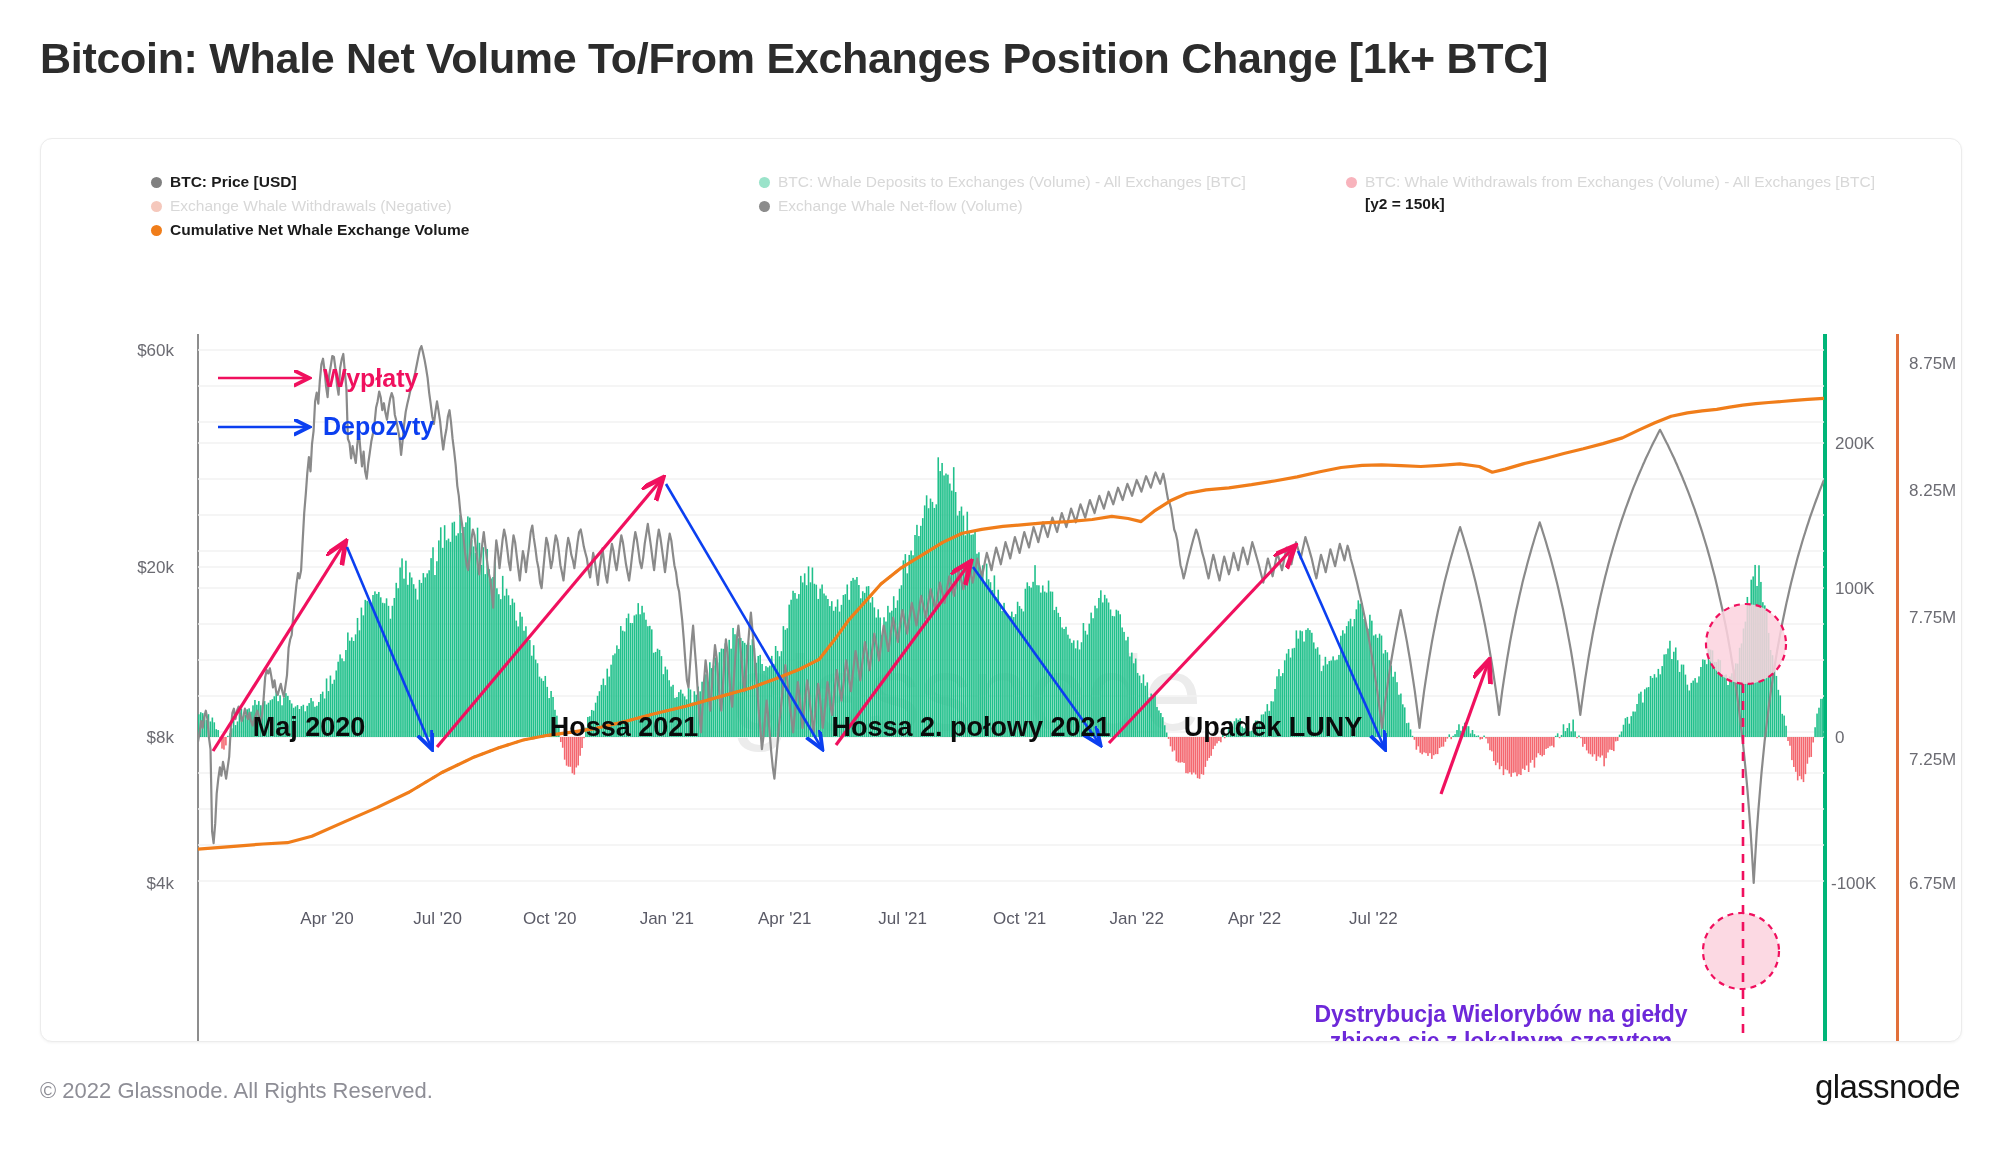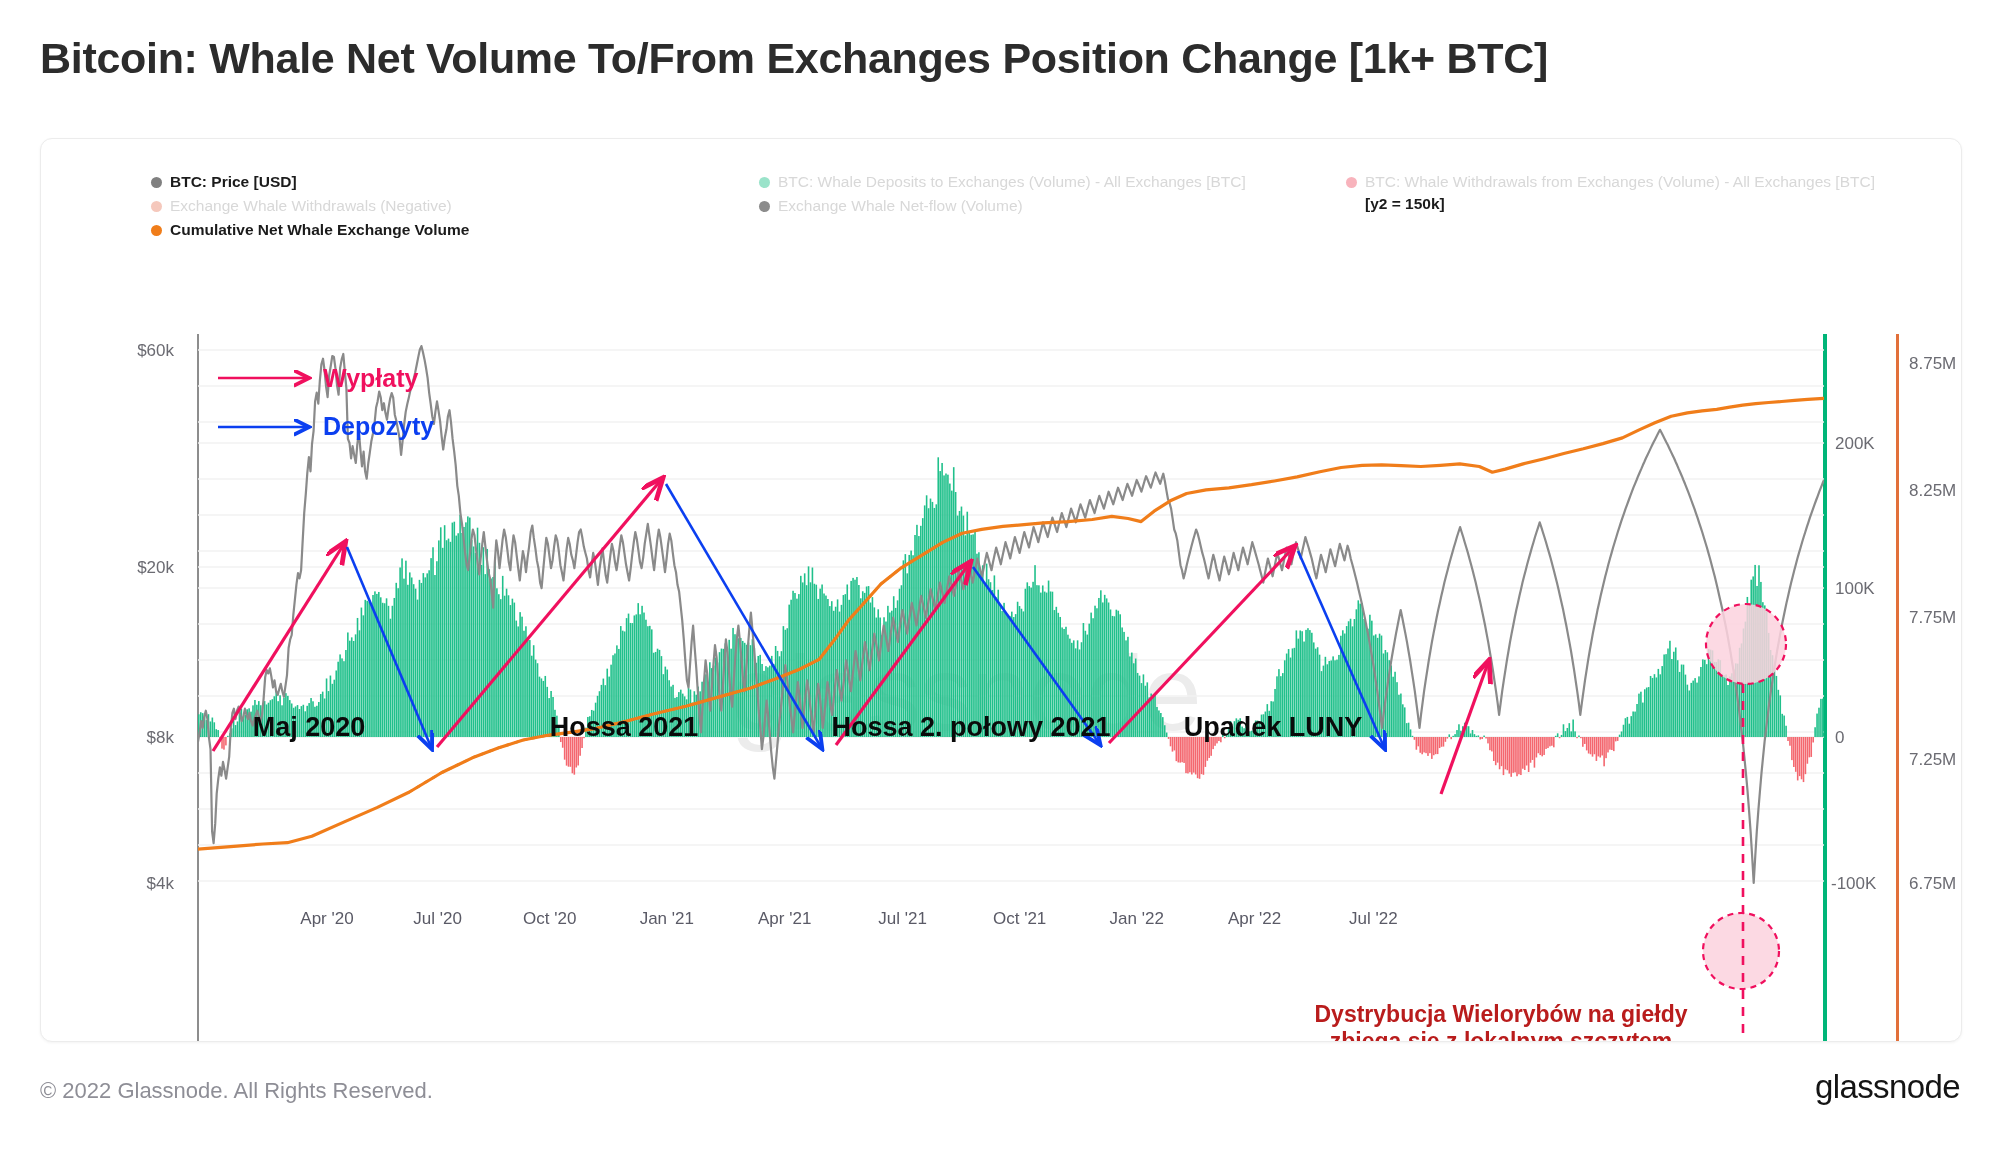--- a/index.html
+++ b/index.html
@@ -79,21 +79,21 @@
 
   
   .ann-text{position:absolute;white-space:nowrap;font-weight:700;}
   .ann-inchart{font-size:27px;color:#0a0a0a;}
   .key-label{position:absolute;font-size:25px;font-weight:700;white-space:nowrap;text-align:center;}
   .key-w{color:#f0105e;}
   .key-d{color:#0b3ff0;}
 
   .callout{
     position:absolute;left:1210px;top:862px;width:500px;
-    text-align:center;font-size:23px;font-weight:700;color:#b91c1c;
+    text-align:center;font-size:23px;font-weight:700;color:#6d28d9;
     line-height:1.18;
   }
 
   
   .copyright{
     position:absolute;left:40px;top:1078px;
     font-size:22px;color:#8e8e96;
   }
   .brand{
     position:absolute;right:40px;top:1068px;

